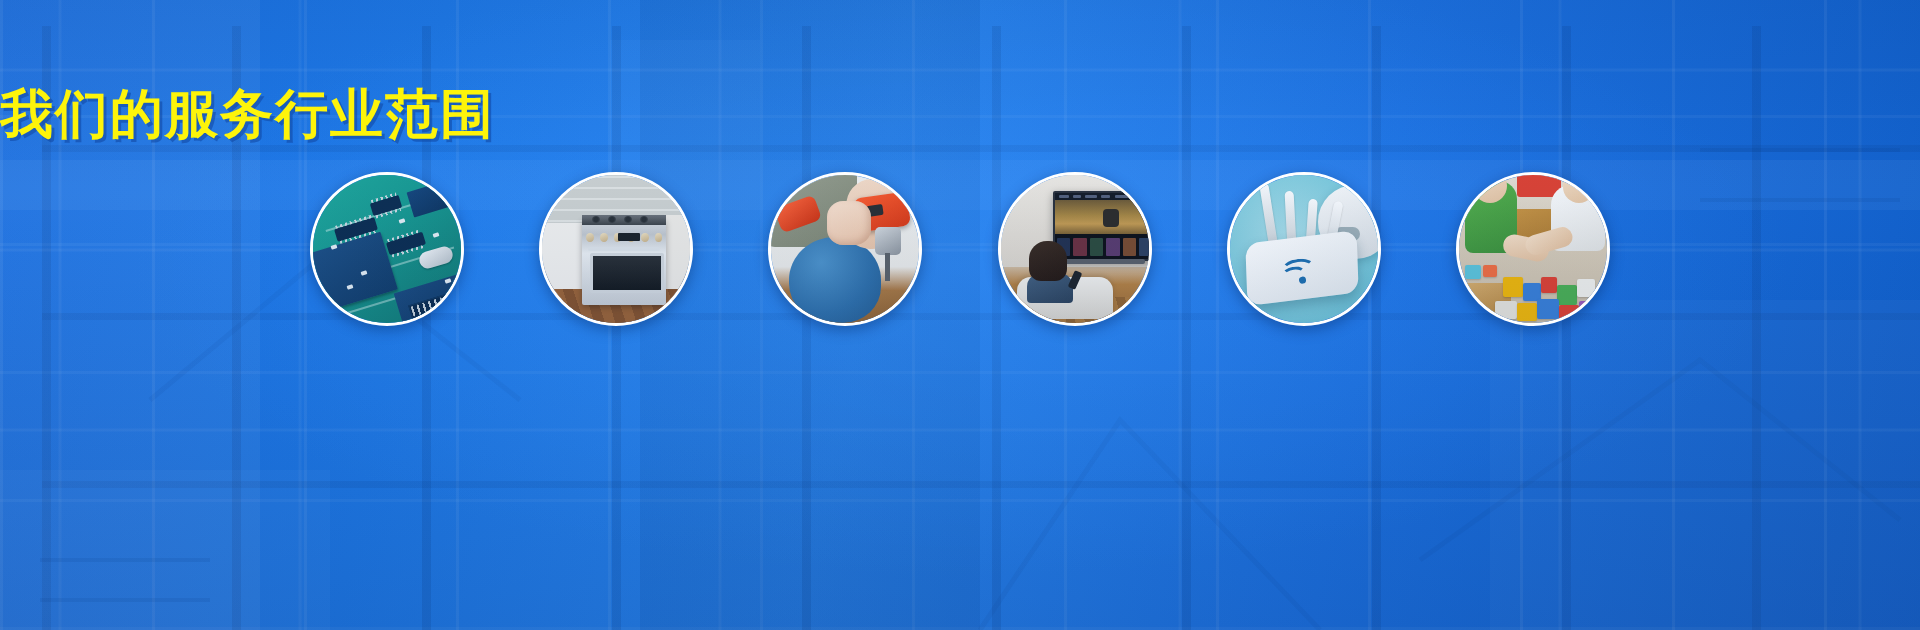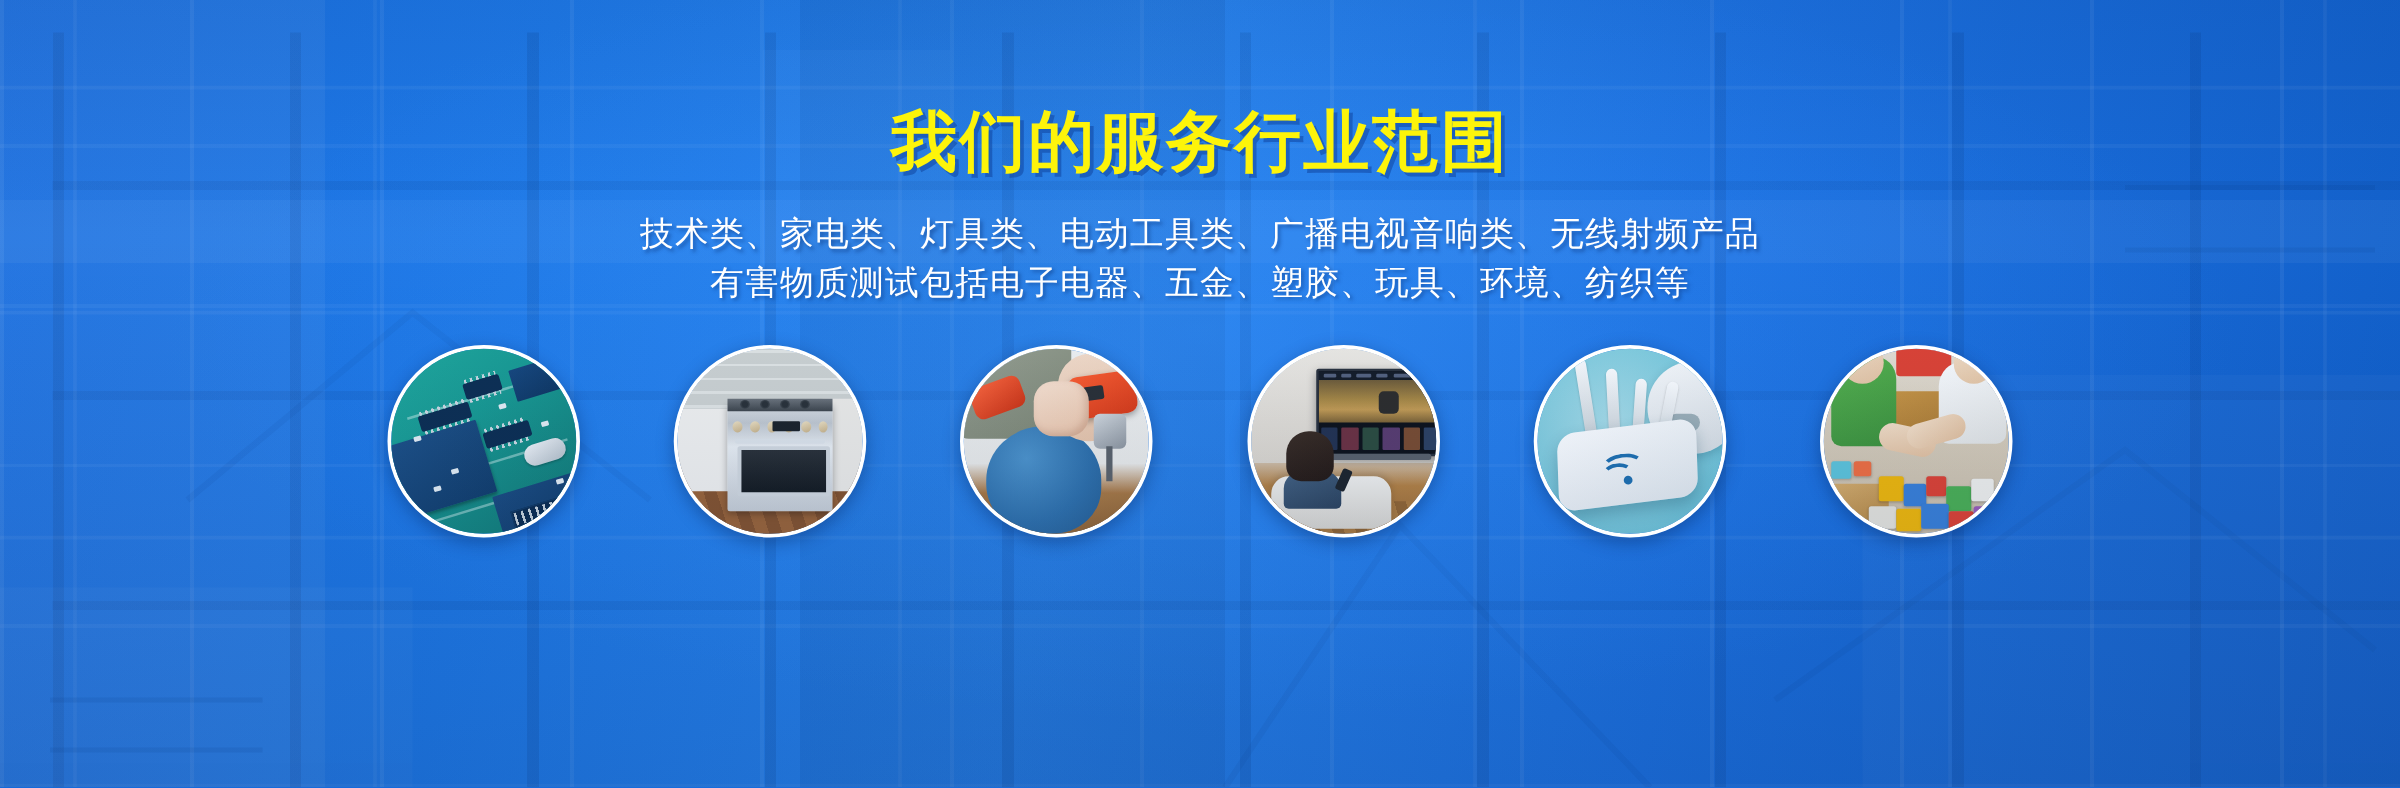--- a/index.html
+++ b/index.html
@@ -30,21 +30,21 @@
       linear-gradient(90deg,transparent 0 640px,rgba(9,58,128,.13) 640px 980px,transparent 980px),
       linear-gradient(0deg,transparent 0 420px,rgba(255,255,255,.045) 420px 470px,transparent 470px);
   }
   .bg-arch{opacity:.5;}
   .bg-vignette{
     background:radial-gradient(ellipse 70% 80% at 50% 42%,rgba(60,150,255,.30),transparent 62%),
                linear-gradient(180deg,rgba(5,45,110,.10),transparent 30%,rgba(5,40,100,.18));
   }
 
   
-  .content{position:relative;z-index:5;text-align:center;}
+  .content{position:relative;z-index:5;}
   .title{
     margin:0;padding-top:86px;
     font-size:53px;line-height:1.05;font-weight:bold;letter-spacing:2px;
     color:#fdf40a;
     text-shadow:3px 3px 0 rgba(16,70,160,.55);
   }
   .subtitle{
     margin:8px 0 0;font-size:16.5px;font-weight:bold;letter-spacing:2.2px;
     color:#fdf40a;
   }
@@ -234,24 +234,20 @@
     </g>
     <g stroke="rgba(6,48,115,0.20)" stroke-width="4" fill="none">
       <path d="M40 560 L210 560 M40 600 L210 600"></path>
       <path d="M1700 150 L1900 150 M1700 200 L1900 200"></path>
     </g>
   </svg>
   <div class="bg-vignette"></div>
 
   <div class="content">
     <h1 class="title">我们的服务行业范围</h1>
-    <div class="desc">
-      <div class="desc-line">技术类、家电类、灯具类、电动工具类、广播电视音响类、无线射频产品</div>
-      <div class="desc-line">有害物质测试包括电子电器、五金、塑胶、玩具、环境、纺织等</div>
-    </div>
   </div>
 
   <div class="circles">
 
     <div class="circle">
       <div class="scene pcb">
         <div class="trace t1"></div>
           <div class="trace t2"></div>
           <div class="trace t3"></div>
         <i class="chipC"></i>

